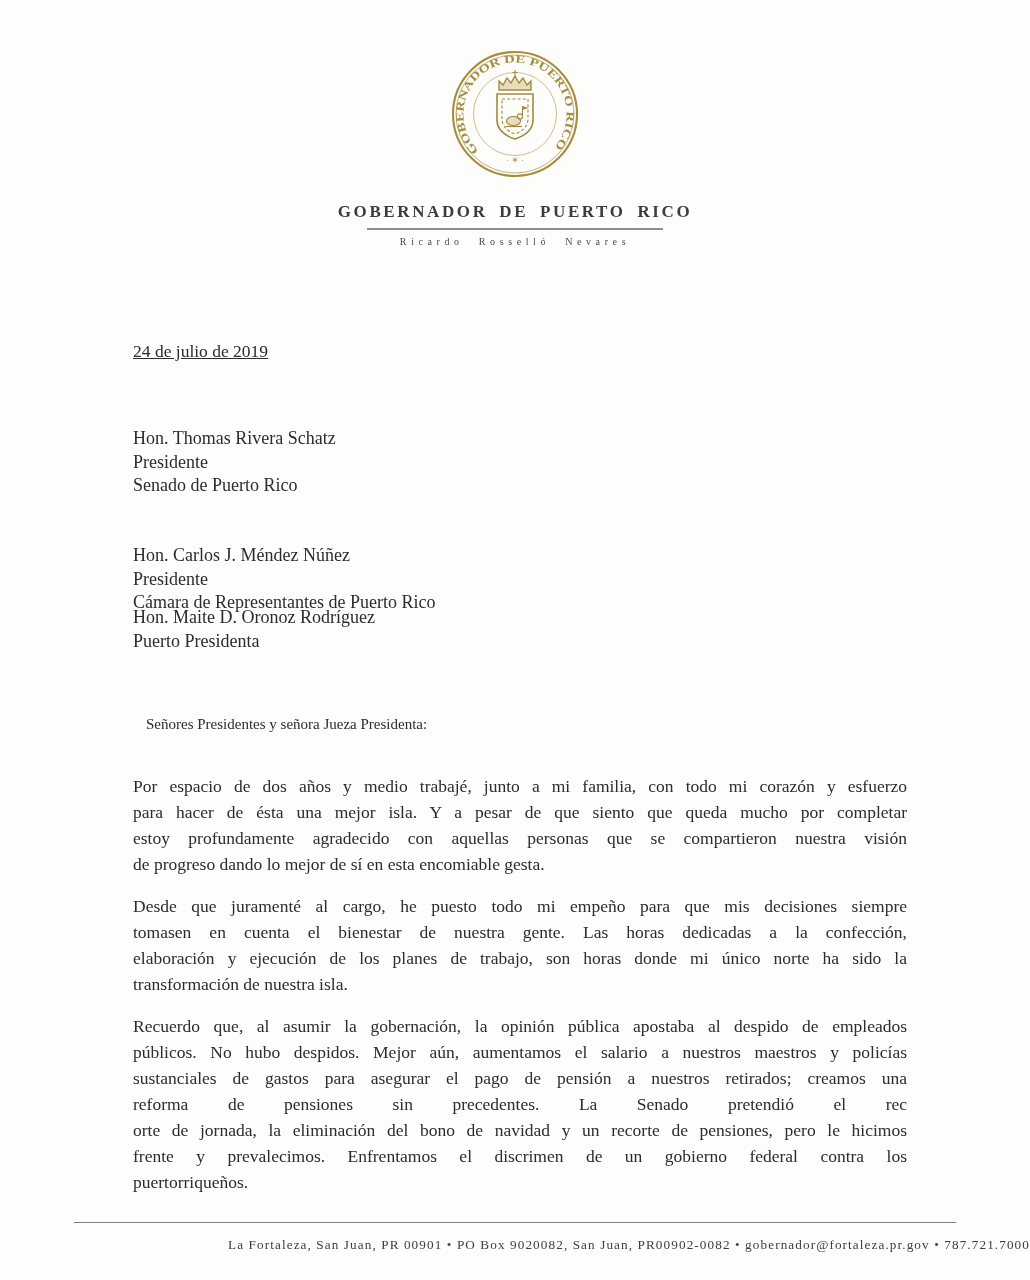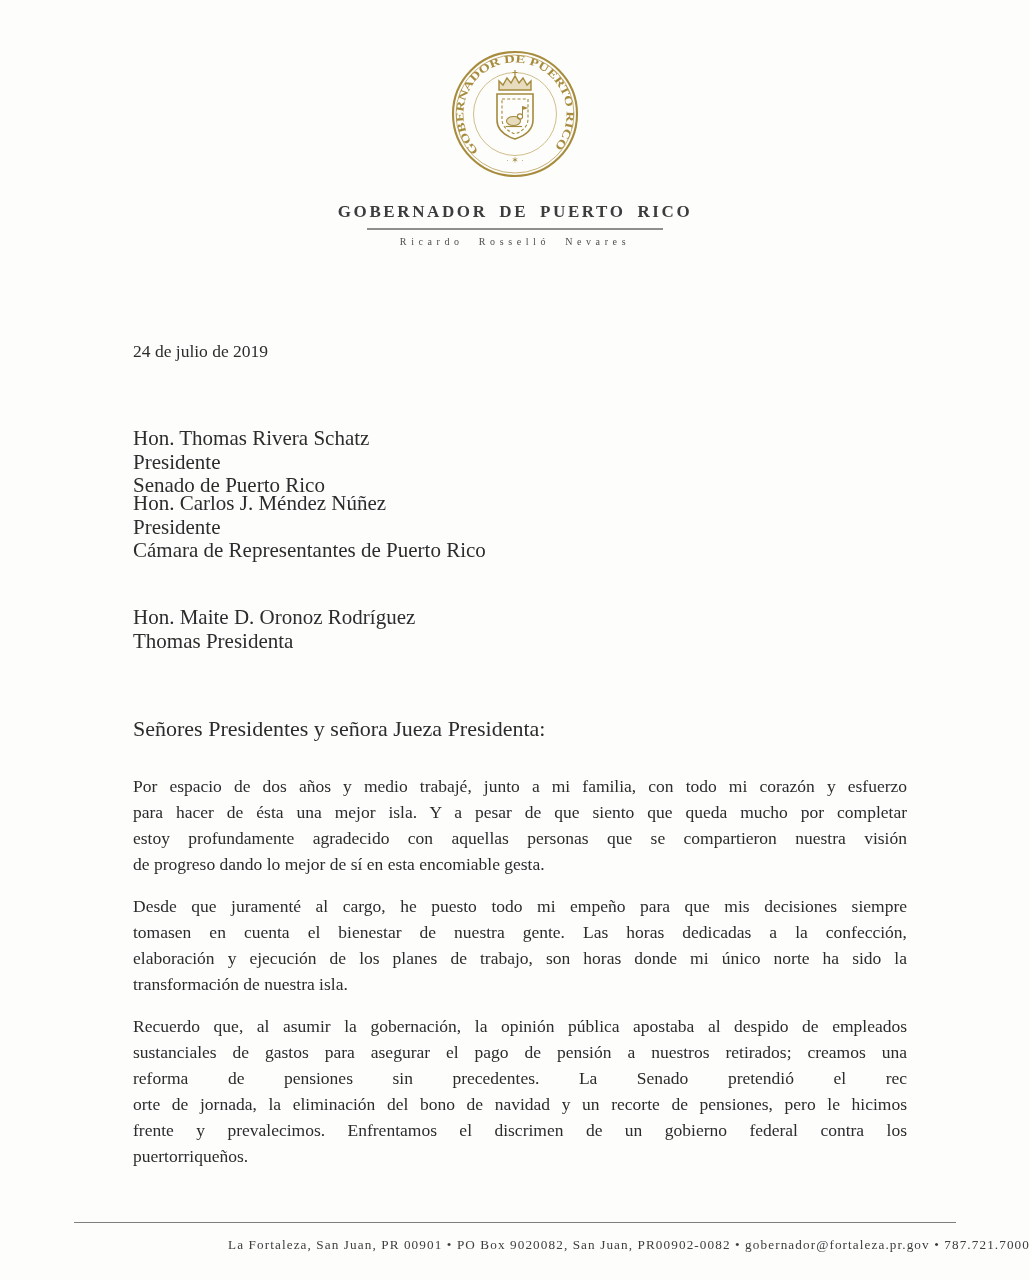--- a/index.html
+++ b/index.html
@@ -26,26 +26,26 @@
   }
   .masthead-rule {
     width:296px; height:1.5px; background:#8f8f8f;
     margin:6px 0 6px 0; border:none;
   }
   .masthead-subtitle {
     font-size:10px; letter-spacing:4.6px; word-spacing:8px;
     color:#4d4d4d;
   }
   
-  .date-line { position:absolute; top:341px; left:133px; font-size:17.5px; }
-  .recipient { position:absolute; left:133px; font-size:21px; line-height:23.5px; }
+  .date-line { position:absolute; top:341px; left:133px; font-size:17.5px;text-decoration:underline; }
+  .recipient { position:absolute; left:133px; font-size:18px; line-height:23.5px; }
   .recipient-1 { top:427px; }
-  .recipient-2 { top:492px; }
+  .recipient-2 { top:544px; }
   .recipient-3 { top:606px; }
-  .salutation { position:absolute; top:716px; left:133px; font-size:22px; }
+  .salutation { position:absolute; top:716px; left:146px; font-size:15px; }
   .letter-body {
     position:absolute; top:757px; left:133px; width:774px;
     font-size:17.5px; line-height:26px;
   }
   .paragraph { margin:16px 0 8px 0; }
   .justify .tline { text-align:justify; text-align-last:justify; }
   .justify .tline-last { text-align-last:left; }
   
   .footer-rule {
     position:absolute; top:1222px; left:74px; width:882px;
@@ -99,40 +99,41 @@
       <div class="tline">Presidente</div>
       <div class="tline tline-last">Senado de Puerto Rico</div>
     </div>
   <div class="recipient recipient-2">
       <div class="tline">Hon. Carlos J. Méndez Núñez</div>
       <div class="tline">Presidente</div>
       <div class="tline tline-last">Cámara de Representantes de Puerto Rico</div>
     </div>
   <div class="recipient recipient-3">
       <div class="tline">Hon. Maite D. Oronoz Rodríguez</div>
-      <div class="tline">Thomas Presidenta</div>
+      <div class="tline">Puerto Presidenta</div>
     </div>
 
   <div class="salutation">Señores Presidentes y señora Jueza Presidenta:</div>
 
   <div class="letter-body">
     <div class="paragraph justify">
         <div class="tline">Por espacio de dos años y medio trabajé, junto a mi familia, con todo mi corazón y esfuerzo</div>
         <div class="tline">para hacer de ésta una mejor isla.  Y a pesar de que siento que queda mucho por completar</div>
         <div class="tline">estoy profundamente agradecido con aquellas personas que se compartieron nuestra visión</div>
         <div class="tline tline-last">de progreso dando lo mejor de sí en esta encomiable gesta.</div>
       </div>
     <div class="paragraph justify">
         <div class="tline">Desde que juramenté al cargo, he puesto todo mi empeño para que mis decisiones siempre</div>
         <div class="tline">tomasen en cuenta el bienestar de nuestra gente.  Las horas dedicadas a la confección,</div>
         <div class="tline">elaboración y ejecución de los planes de trabajo, son horas donde mi único norte ha sido la</div>
         <div class="tline tline-last">transformación de nuestra isla.</div>
       </div>
     <div class="paragraph justify">
         <div class="tline">Recuerdo que, al asumir la gobernación, la opinión pública apostaba al despido de empleados</div>
+        <div class="tline">públicos. No hubo despidos. Mejor aún, aumentamos el salario a nuestros maestros y policías</div>
         <div class="tline">sustanciales de gastos para asegurar el pago de pensión a nuestros retirados; creamos una</div>
         <div class="tline">reforma de pensiones sin precedentes. La Senado pretendió el rec</div>
         <div class="tline">orte de jornada, la eliminación del bono de navidad y un recorte de pensiones, pero le hicimos</div>
         <div class="tline">frente y prevalecimos. Enfrentamos el discrimen de un gobierno federal contra los</div>
         <div class="tline tline-last">puertorriqueños.</div>
       </div>
   </div>
 
   <div class="footer-rule"></div>
   <div class="footer-contact">La Fortaleza, San Juan, PR 00901 • PO Box 9020082, San Juan, PR00902-0082 • gobernador@fortaleza.pr.gov • 787.721.7000</div>

